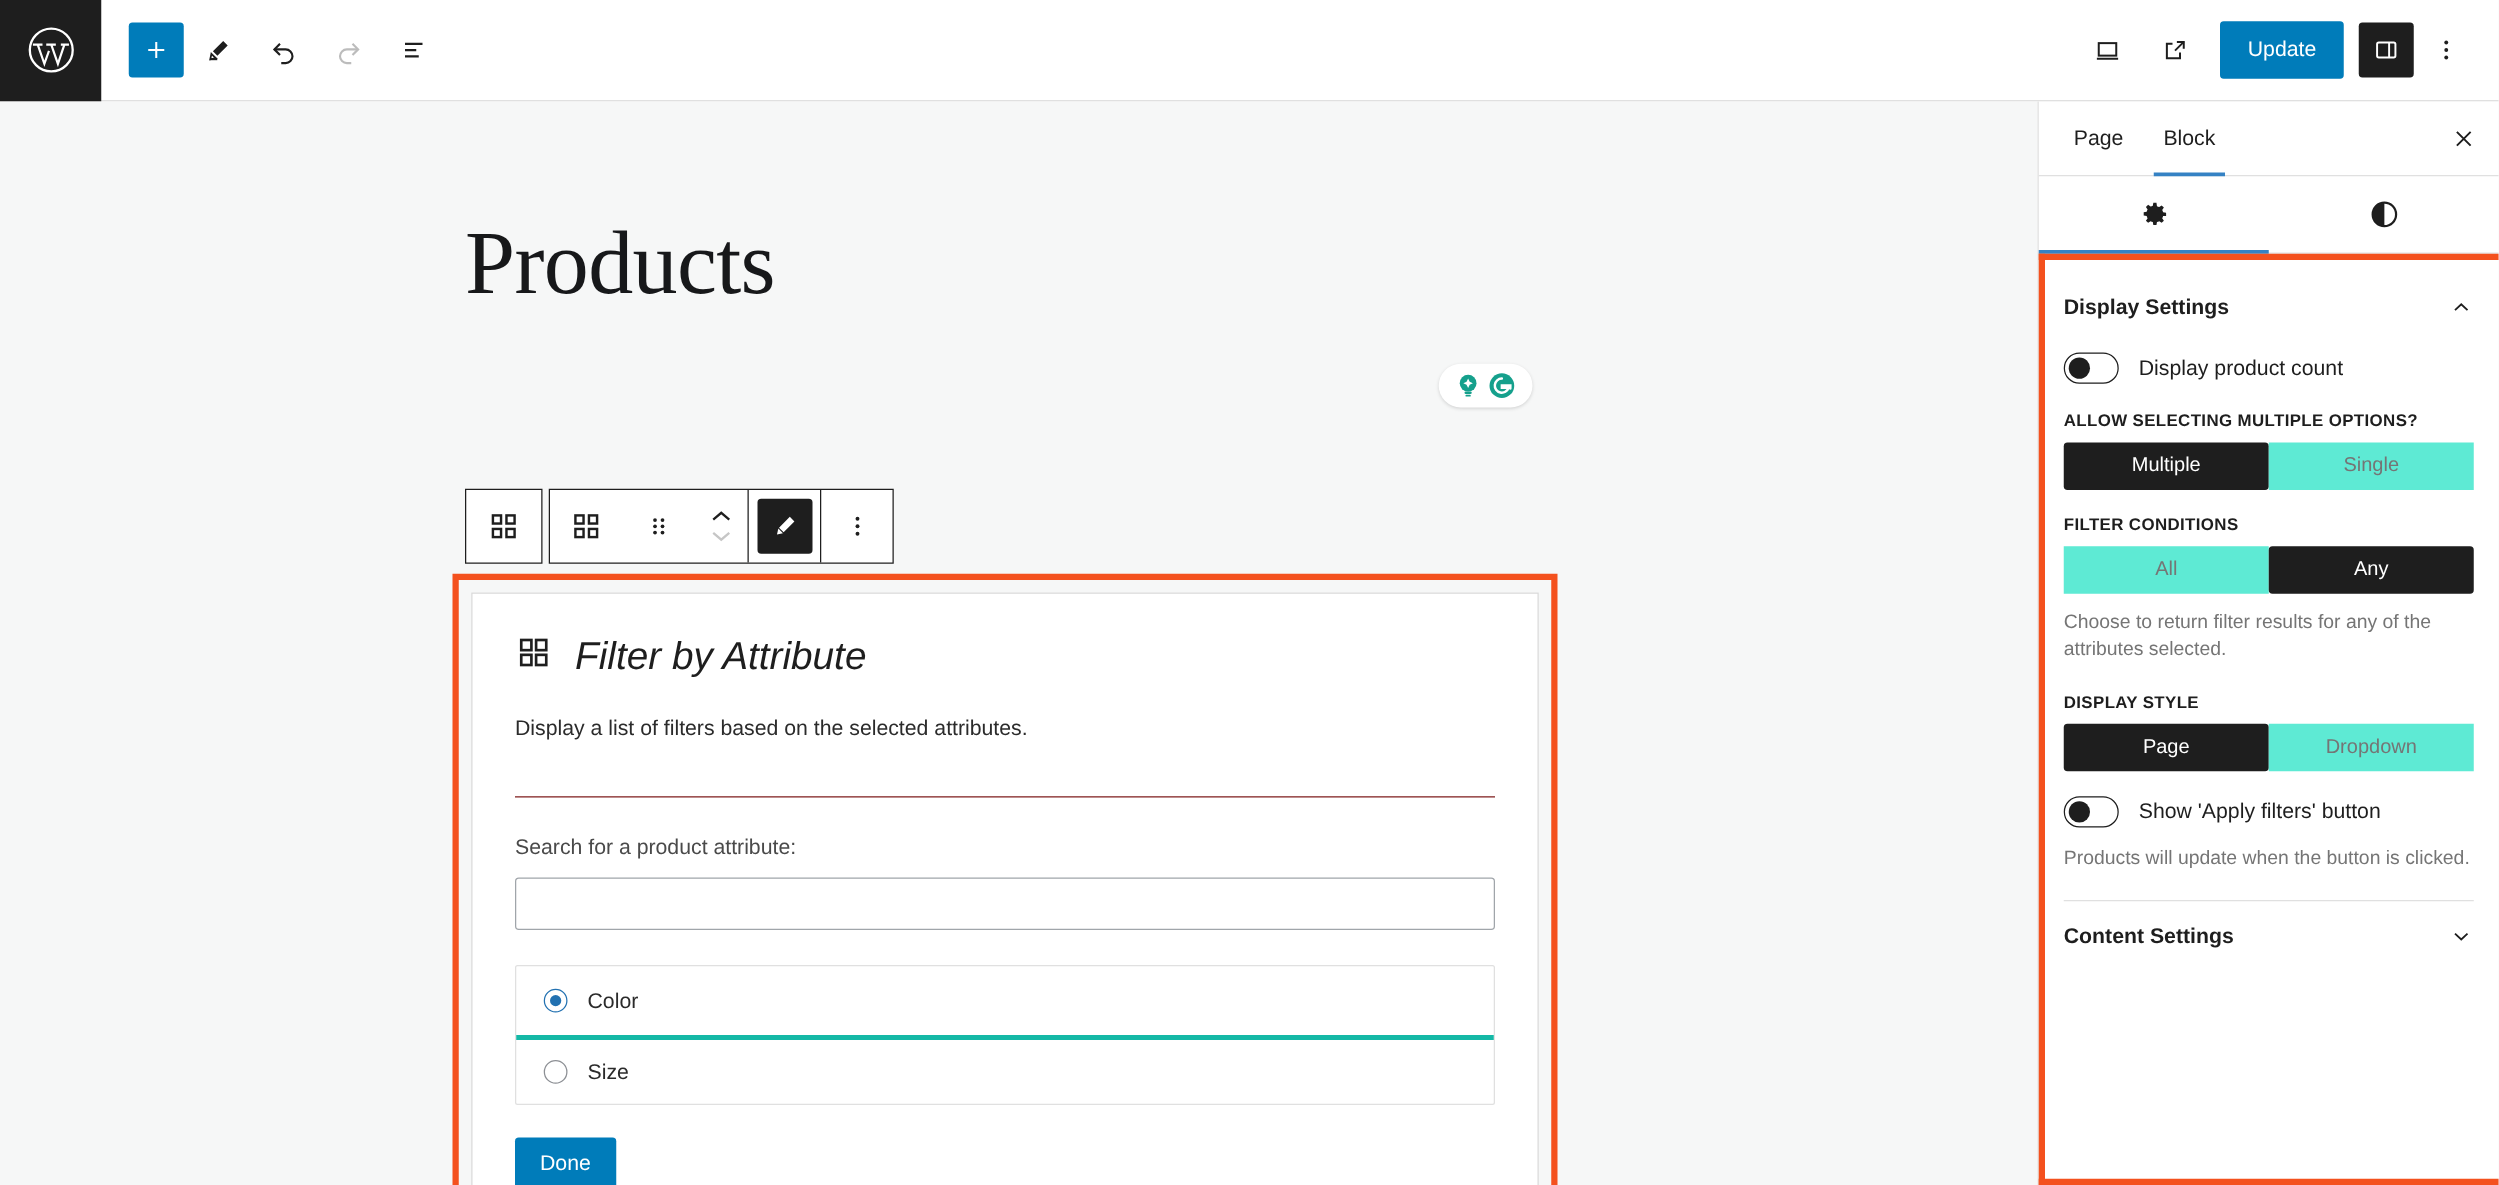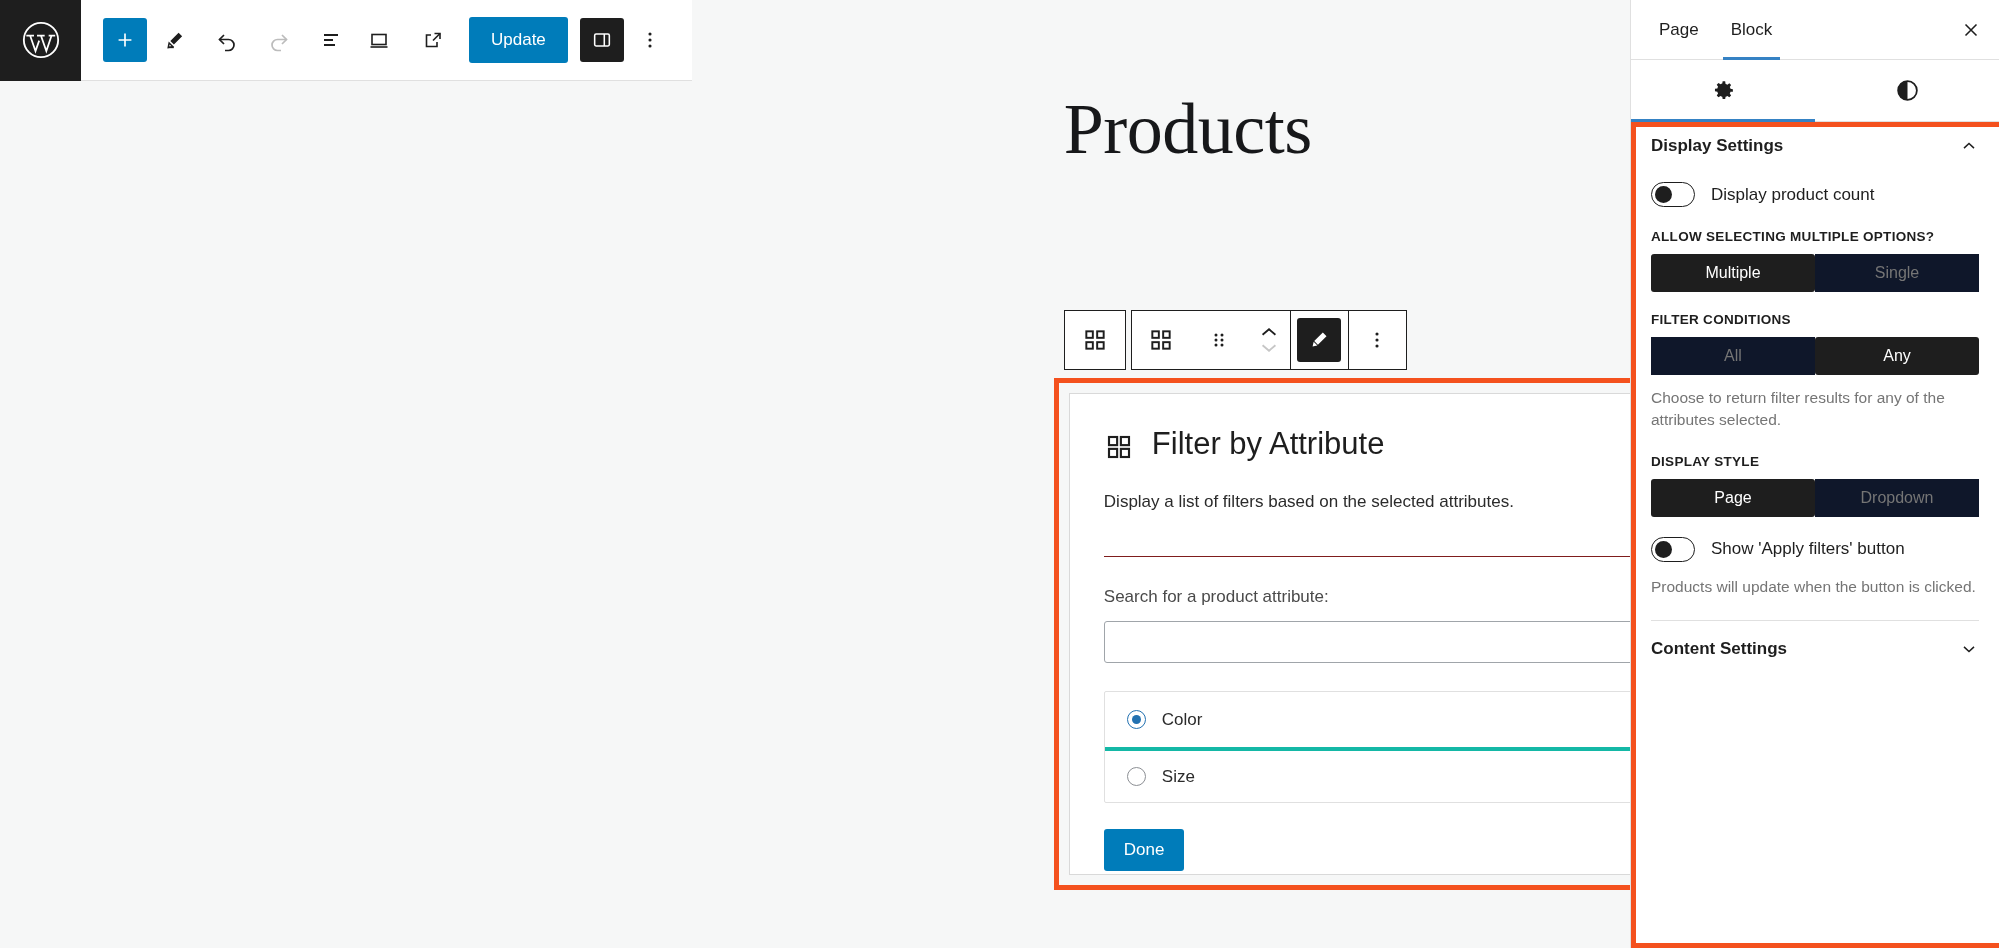--- a/index.html
+++ b/index.html
@@ -3,21 +3,21 @@
 <meta charset="utf-8">
 <style>
   * { box-sizing: border-box; margin: 0; padding: 0; }
   html, body {
     width: 1999px; height: 948px;
     overflow: hidden;
     font-family: "Liberation Sans", sans-serif;
     background: #f6f7f7;
     -webkit-font-smoothing: antialiased;
   }
-  .app { position: relative; width: 1999px; height: 948px; display: flex; flex-direction: row; }
+  .app { position: relative; width: 1999px; height: 948px; display: flex; flex-direction: column; }
 
   
   .topbar {
     height: 81px; flex: 0 0 81px;
     background: #fff;
     display: flex; align-items: center;
     border-bottom: 1px solid #e0e0e0;
     position: relative; z-index: 30;
   }
   .wp-logo {
@@ -92,21 +92,21 @@
     width: 884px; height: 512px;
     border: 5px solid #f4511e;
     background: #f6f7f7;
     box-sizing: border-box;
   }
   .block-card {
     position: absolute; left: 10px; top: 10px; right: 10px; bottom: 10px;
     background: #fff; border: 1px solid #d9d9d9;
     padding: 32px 34px;
   }
-  .block-head { display: flex; align-items: flex-end; gap: 18px; }
+  .block-head { display: flex; align-items: flex-start; gap: 18px; font-style: italic; }
   .block-head h2 {
     font-size: 31px; font-weight: 400; color: #1e1e1e;
     font-family: "Liberation Sans", sans-serif;
   }
   .block-desc {
     font-size: 17px; color: #2b2b2b; margin-top: 30px;
     padding-bottom: 44px; border-bottom: 1px solid #7f1d1d;
   }
   .field-label { font-size: 17px; color: #4a4a4a; margin-top: 30px; }
   .search-input {
@@ -169,21 +169,21 @@
   .sb-icontab.active::after {
     content: ""; position: absolute; left: 0; right: 0; bottom: -1px; height: 3px; background: #3582c4;
   }
 
   .sb-highlight {
     position: absolute; left: 0; top: 122px; right: 0; bottom: 0;
     border: 5px solid #f4511e; border-right: none; box-sizing: border-box;
     pointer-events: none; z-index: 5;
   }
   .sb-panel { flex: 1; overflow: hidden; padding: 0 0 0 0; }
-  .panel-sec { padding: 8px 20px 0 20px; }
+  .panel-sec { padding: 27px 20px 0 20px; }
   .panel-head {
     display: flex; align-items: center; justify-content: space-between;
     padding: 6px 0 14px 0; cursor: pointer;
   }
   .panel-head h3 { font-size: 17px; font-weight: bold; color: #1e1e1e; }
   .toggle-row { display: flex; align-items: center; gap: 16px; margin: 12px 0 22px 0; }
   .switch {
     width: 44px; height: 25px; border-radius: 13px; border: 1.5px solid #1e1e1e;
     background: #fff; position: relative; flex: 0 0 44px; cursor: pointer;
   }
@@ -192,21 +192,21 @@
     width: 17px; height: 17px; border-radius: 50%; background: #1e1e1e;
   }
   .toggle-label { font-size: 17px; color: #1e1e1e; }
   .cap-label {
     font-size: 13.5px; font-weight: bold; color: #1e1e1e;
     letter-spacing: .3px; margin-bottom: 10px; text-transform: uppercase;
   }
   .btn-group { display: flex; width: 100%; margin-bottom: 20px; }
   .bg-btn {
     flex: 1; height: 38px; display: flex; align-items: center; justify-content: center;
-    font-size: 16px; color: #757575; background: #0f172a; border: none; cursor: pointer;
+    font-size: 16px; color: #757575; background: #5eead4; border: none; cursor: pointer;
     font-family: "Liberation Sans", sans-serif;
   }
   .bg-btn.active { background: #1e1e1e; color: #fff; border-radius: 3px; }
   .help-text { font-size: 15.5px; color: #757575; line-height: 1.45; margin: -8px 0 22px 0; }
   .panel-divider { border-top: 1px solid #e0e0e0; margin-top: 10px; }
   .panel-collapsed {
     display: flex; align-items: center; justify-content: space-between;
     padding: 18px 20px; cursor: pointer; gap: 38px;
   }
   .panel-collapsed h3 { font-size: 17px; font-weight: bold; color: #1e1e1e; }

